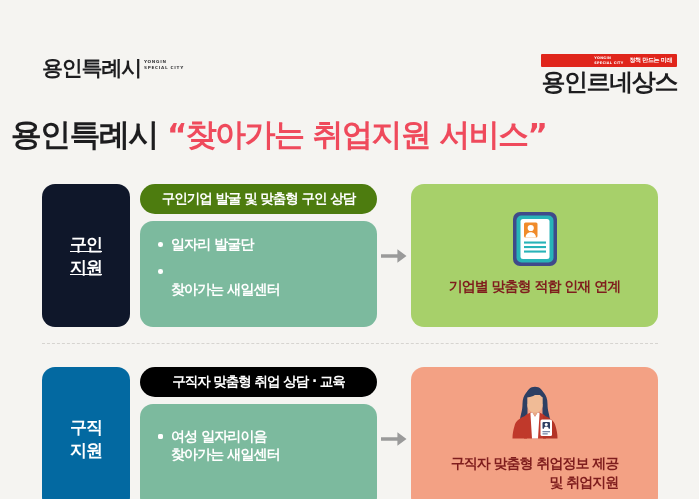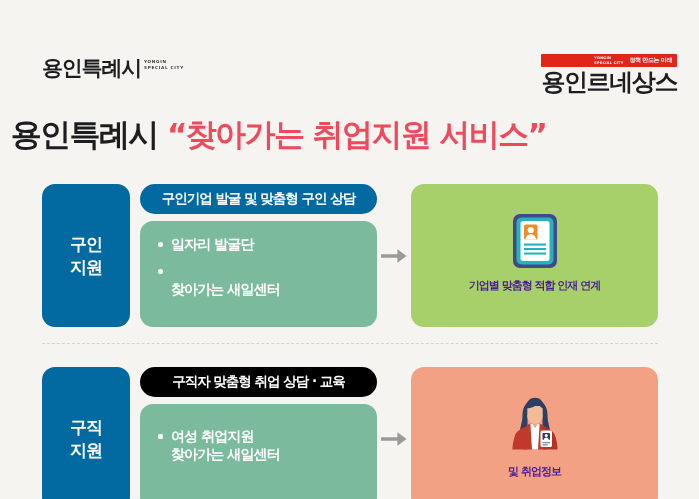--- a/index.html
+++ b/index.html
@@ -149,21 +149,21 @@
     display: flex;
     flex-direction: column;
     align-items: center;
     justify-content: center;
     color: #ffffff;
     font-size: 17px;
     font-weight: 700;
     letter-spacing: -1px;
     line-height: 1.35;
   }
-  .cat-box.green { background: #0369a1; }
+  .cat-box.green { background: #0f172a; text-decoration: underline; }
   .cat-box.coral { background: #0369a1; }
 
   
   .mid-col {
     flex: 0 0 237px;
     width: 237px;
     margin-left: 10px;
     display: flex;
     flex-direction: column;
   }
@@ -172,21 +172,21 @@
     border-radius: 15px;
     display: flex;
     align-items: center;
     justify-content: center;
     color: #ffffff;
     font-size: 13.5px;
     font-weight: 700;
     letter-spacing: -1px;
     white-space: nowrap;
   }
-  .pill.green { background: #0369a1; }
+  .pill.green { background: #4d7c0f; }
   .pill.coral { background: #000000; }
 
   .bullets {
     margin-top: 7px;
     flex: 1;
     border-radius: 13px;
     background: #7cba9e;
     padding: 14px 0 10px 18px;
     box-sizing: border-box;
   }
@@ -237,22 +237,22 @@
     padding: 8px 10px 12px;
     box-sizing: border-box;
   }
   .result-box.green { background: #a7d06a; }
   .result-box.coral { background: #f3a184; }
   .result-icon {
     margin-bottom: 10px;
     line-height: 0;
   }
   .result-label {
-    color: #4c1d95;
-    font-size: 11px;
+    color: #7f1d1d;
+    font-size: 14px;
     font-weight: 700;
     letter-spacing: -1px;
     text-align: right;
     line-height: 1.35;
     white-space: nowrap;
   }
 </style>
 </head>
 <body>
 
@@ -347,21 +347,21 @@
 
     <div class="mid-col">
       <div class="pill coral">구직자 맞춤형 취업 상담 · 교육</div>
       <div class="bullets">
         <ul>
           <li>
             <span class="dot"></span>
           </li>
           <li>
             <span class="dot"></span>
-            <span>여성 취업지원</span><br>
+            <span>여성 일자리이음</span><br>
             <span>찾아가는 새일센터</span>
           </li>
         </ul>
       </div>
     </div>
 
     <div class="arrow-col">
       <svg width="26" height="16" viewBox="0 0 26 16">
         <path d="M0 6.3 H16.4 V1.2 L25.5 8 L16.4 14.8 V9.7 H0 Z" fill="#9a9a9a"></path>
       </svg>
@@ -389,19 +389,20 @@
 
           <rect x="36.5" y="37.5" width="11.5" height="16.5" rx="1.5" fill="#ffffff"></rect>
           <rect x="38.5" y="40" width="7.5" height="7" rx="1" fill="#2d3f63"></rect>
           <circle cx="42.25" cy="42.6" r="1.5" fill="#ffffff"></circle>
           <path d="M39.7 47 c0-1.5 1.1-2.6 2.55-2.6 s2.55 1.1 2.55 2.6 z" fill="#ffffff"></path>
           <rect x="38.5" y="49" width="7.5" height="1.3" fill="#7a8aa8"></rect>
           <rect x="38.5" y="51.2" width="5.2" height="1.3" fill="#7a8aa8"></rect>
         </svg>
       </div>
       <div class="result-label">
-        <div>및 취업정보</div>
+        <div>구직자 맞춤형 취업정보 제공</div>
+        <div>및 취업지원</div>
       </div>
     </div>
 
   </div>
 
 </div>
 
 </body></html>

